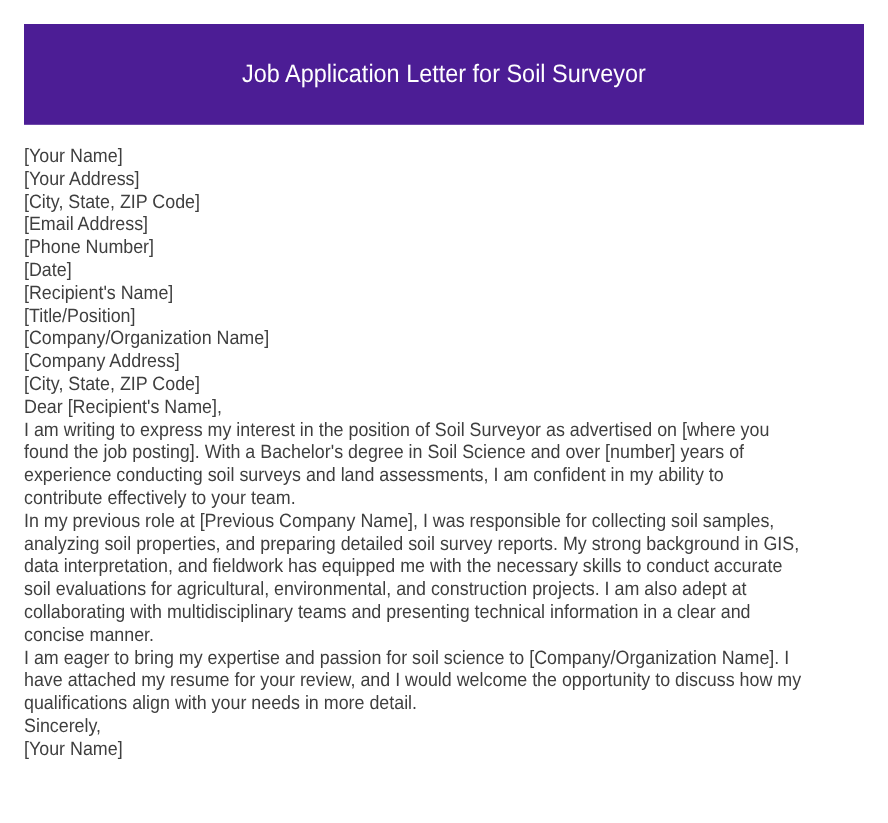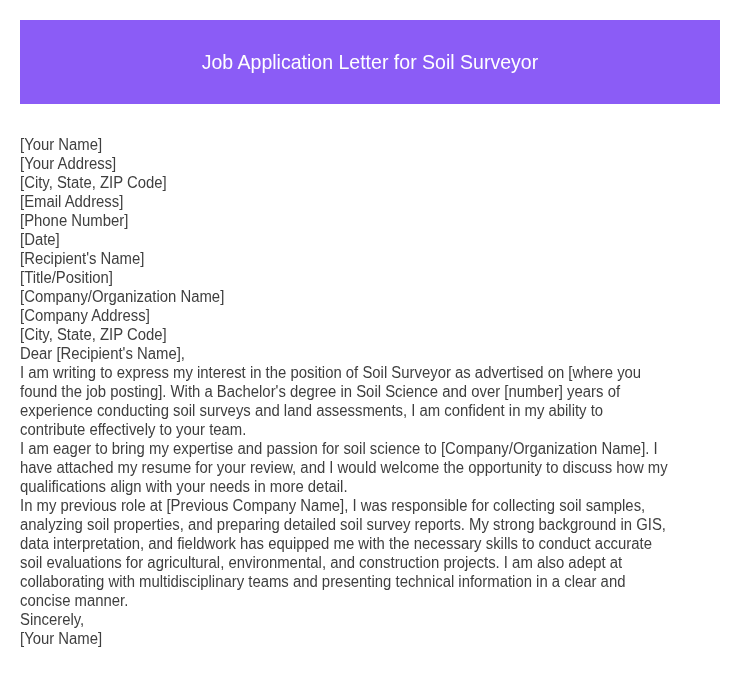--- a/index.html
+++ b/index.html
@@ -14,36 +14,36 @@
       overflow: hidden;
       font-family: "Liberation Sans", "DejaVu Sans", sans-serif;
       color: #3f3f3f;
     }
     .header {
       position: absolute;
       left: 20px;
       top: 20px;
       width: 700px;
       height: 84px;
-      background: #8b5cf6;
+      background: #4c1d95;
       display: flex;
       align-items: center;
       justify-content: center;
     }
     .header-title {
       color: #ffffff;
       font-size: 21px;
       letter-spacing: 0px;
       transform: scaleX(0.93);
       white-space: nowrap;
     }
     .letter {
       position: absolute;
       left: 20px;
-      top: 135px;
+      top: 121px;
       width: 710px;
       font-size: 16px;
       line-height: 19px;
     }
     .line {
       display: block;
       white-space: nowrap;
       transform-origin: left center;
       transform: scaleX(0.93);
     }
@@ -80,30 +80,30 @@
   <span class="line">Dear [Recipient's Name],</span>
 
   <div>
     <span class="para-line">I am writing to express my interest in the position of Soil Surveyor as advertised on [where you</span>
     <span class="para-line">found the job posting]. With a Bachelor's degree in Soil Science and over [number] years of</span>
     <span class="para-line">experience conducting soil surveys and land assessments, I am confident in my ability to</span>
     <span class="para-line">contribute effectively to your team.</span>
   </div>
 
   <div>
-    <span class="para-line">I am eager to bring my expertise and passion for soil science to [Company/Organization Name]. I</span>
-    <span class="para-line">have attached my resume for your review, and I would welcome the opportunity to discuss how my</span>
-    <span class="para-line">qualifications align with your needs in more detail.</span>
-  </div>
-
-  <div>
     <span class="para-line">In my previous role at [Previous Company Name], I was responsible for collecting soil samples,</span>
     <span class="para-line">analyzing soil properties, and preparing detailed soil survey reports. My strong background in GIS,</span>
     <span class="para-line">data interpretation, and fieldwork has equipped me with the necessary skills to conduct accurate</span>
     <span class="para-line">soil evaluations for agricultural, environmental, and construction projects. I am also adept at</span>
     <span class="para-line">collaborating with multidisciplinary teams and presenting technical information in a clear and</span>
     <span class="para-line">concise manner.</span>
   </div>
 
+  <div>
+    <span class="para-line">I am eager to bring my expertise and passion for soil science to [Company/Organization Name]. I</span>
+    <span class="para-line">have attached my resume for your review, and I would welcome the opportunity to discuss how my</span>
+    <span class="para-line">qualifications align with your needs in more detail.</span>
+  </div>
+
 
   <span class="line">Sincerely,</span>
   <span class="line">[Your Name]</span>
 </div>
 
 </body></html>

